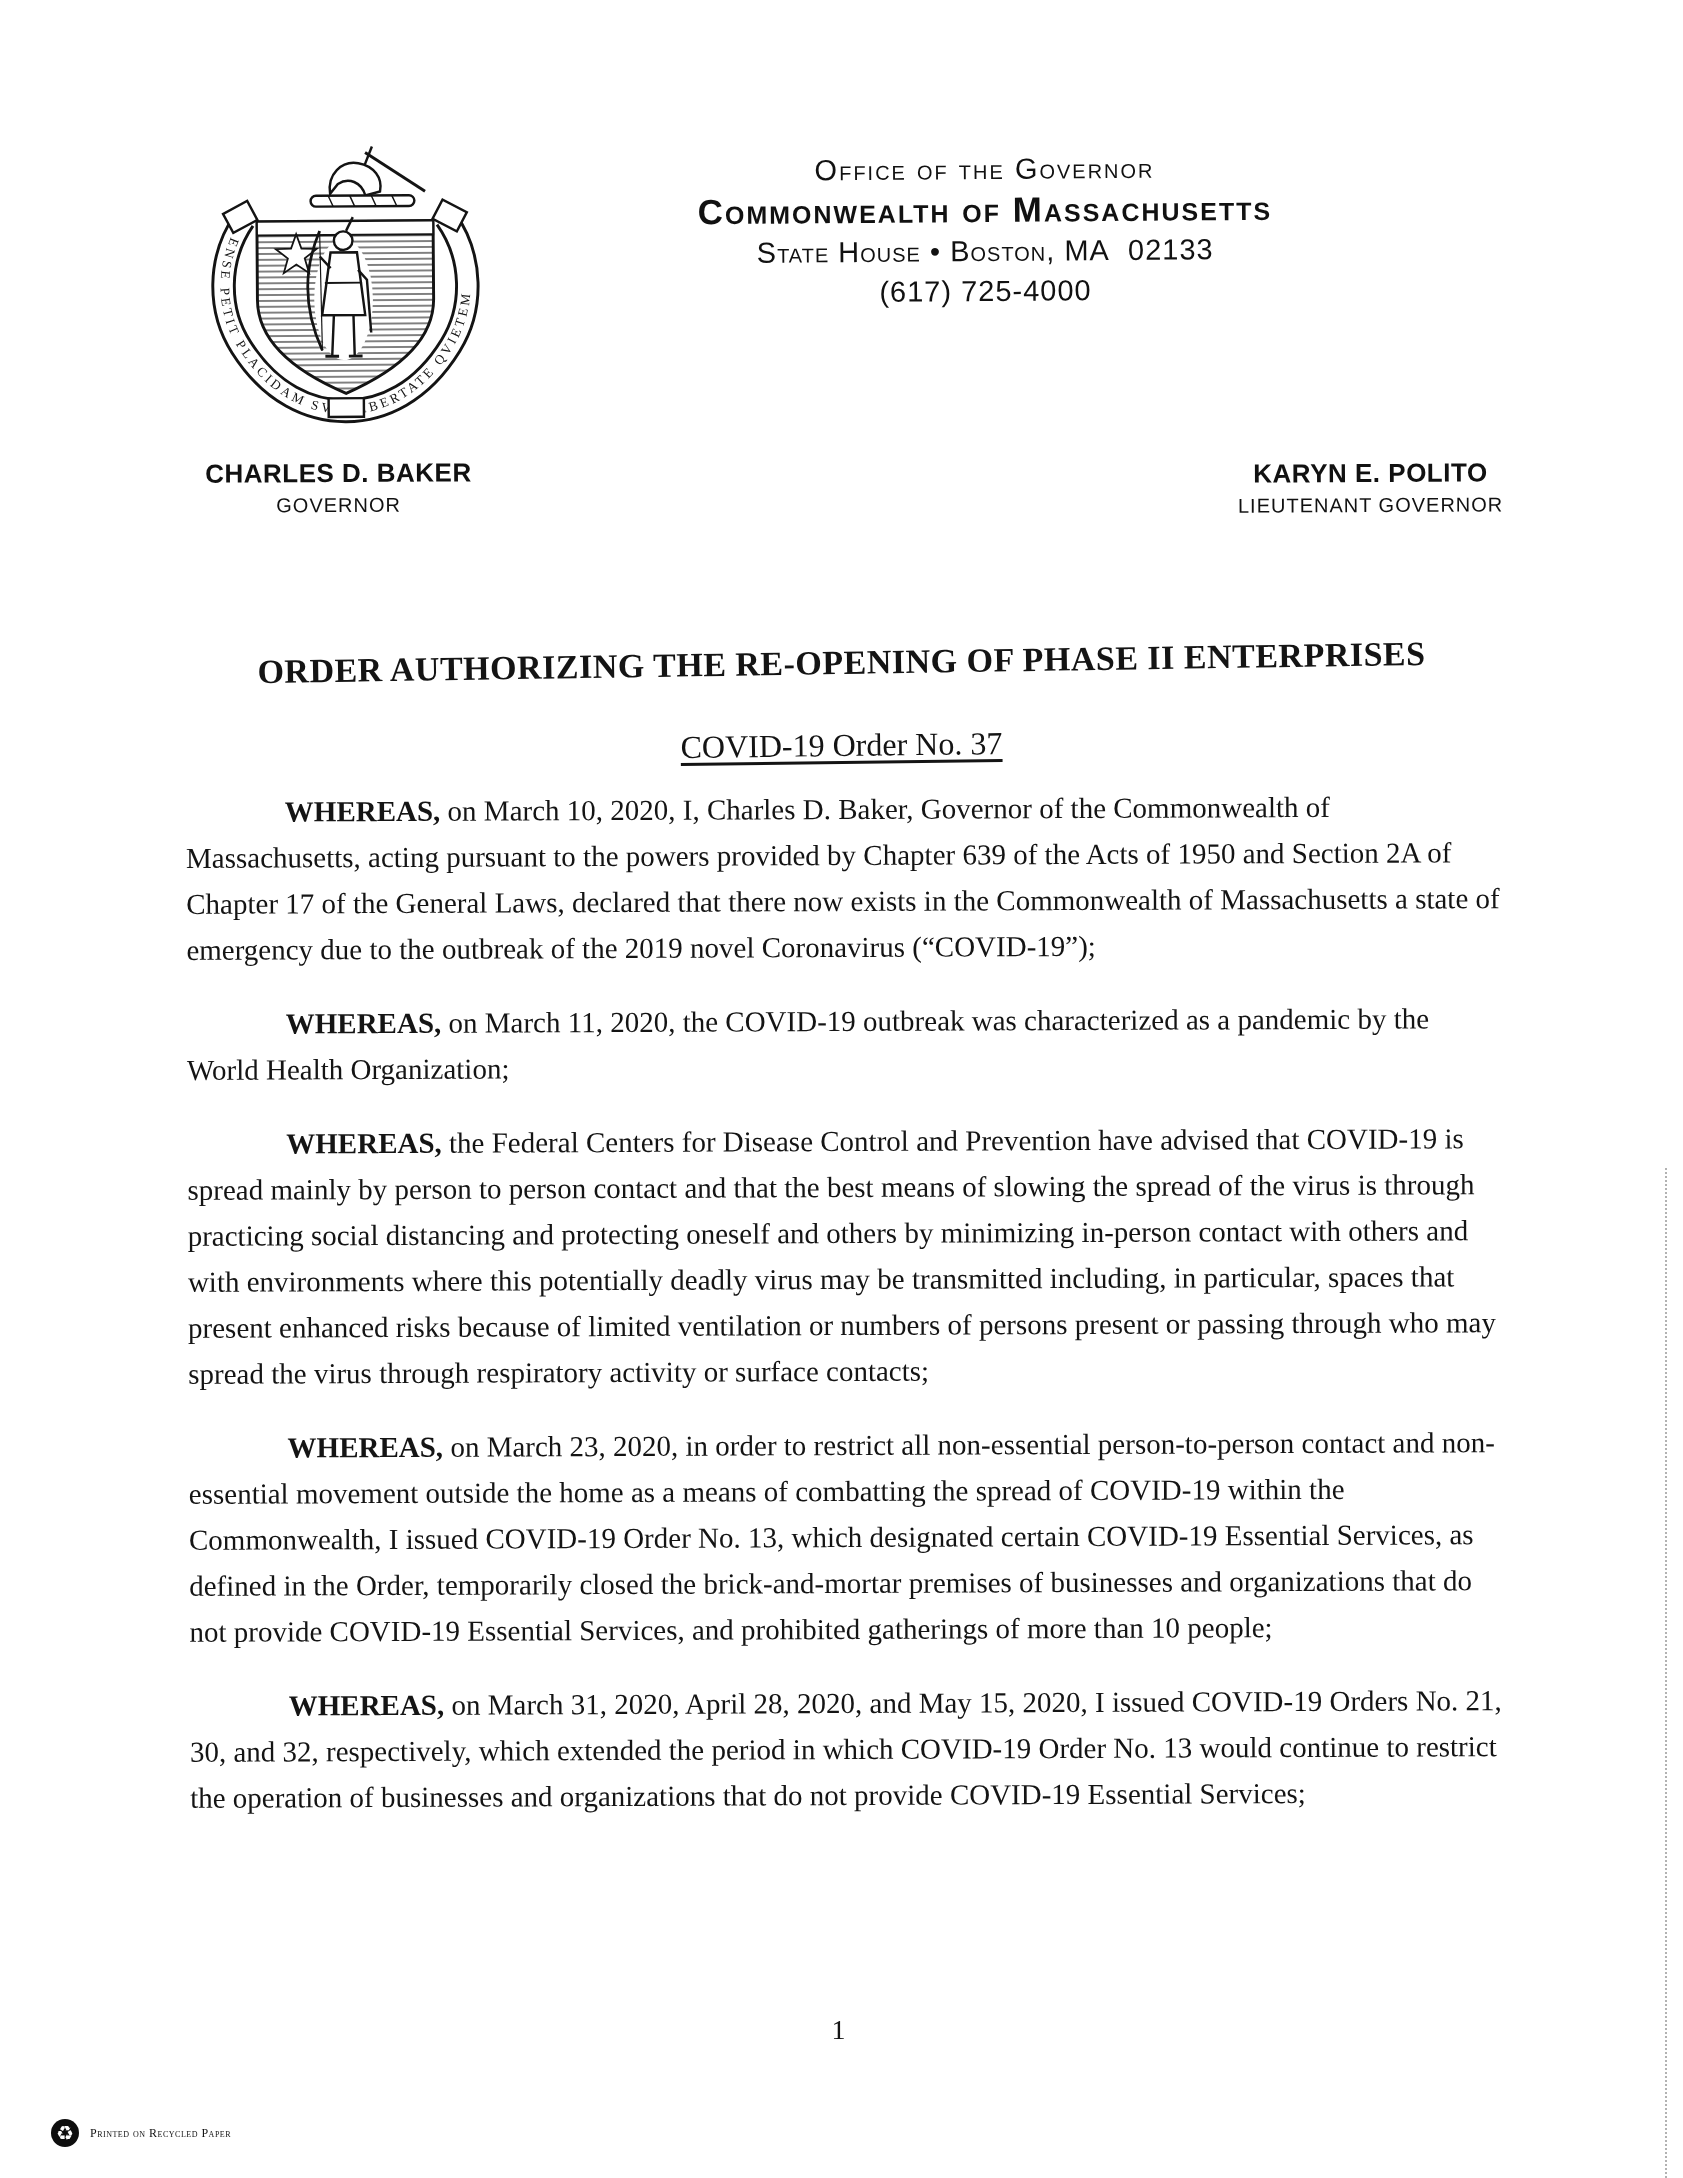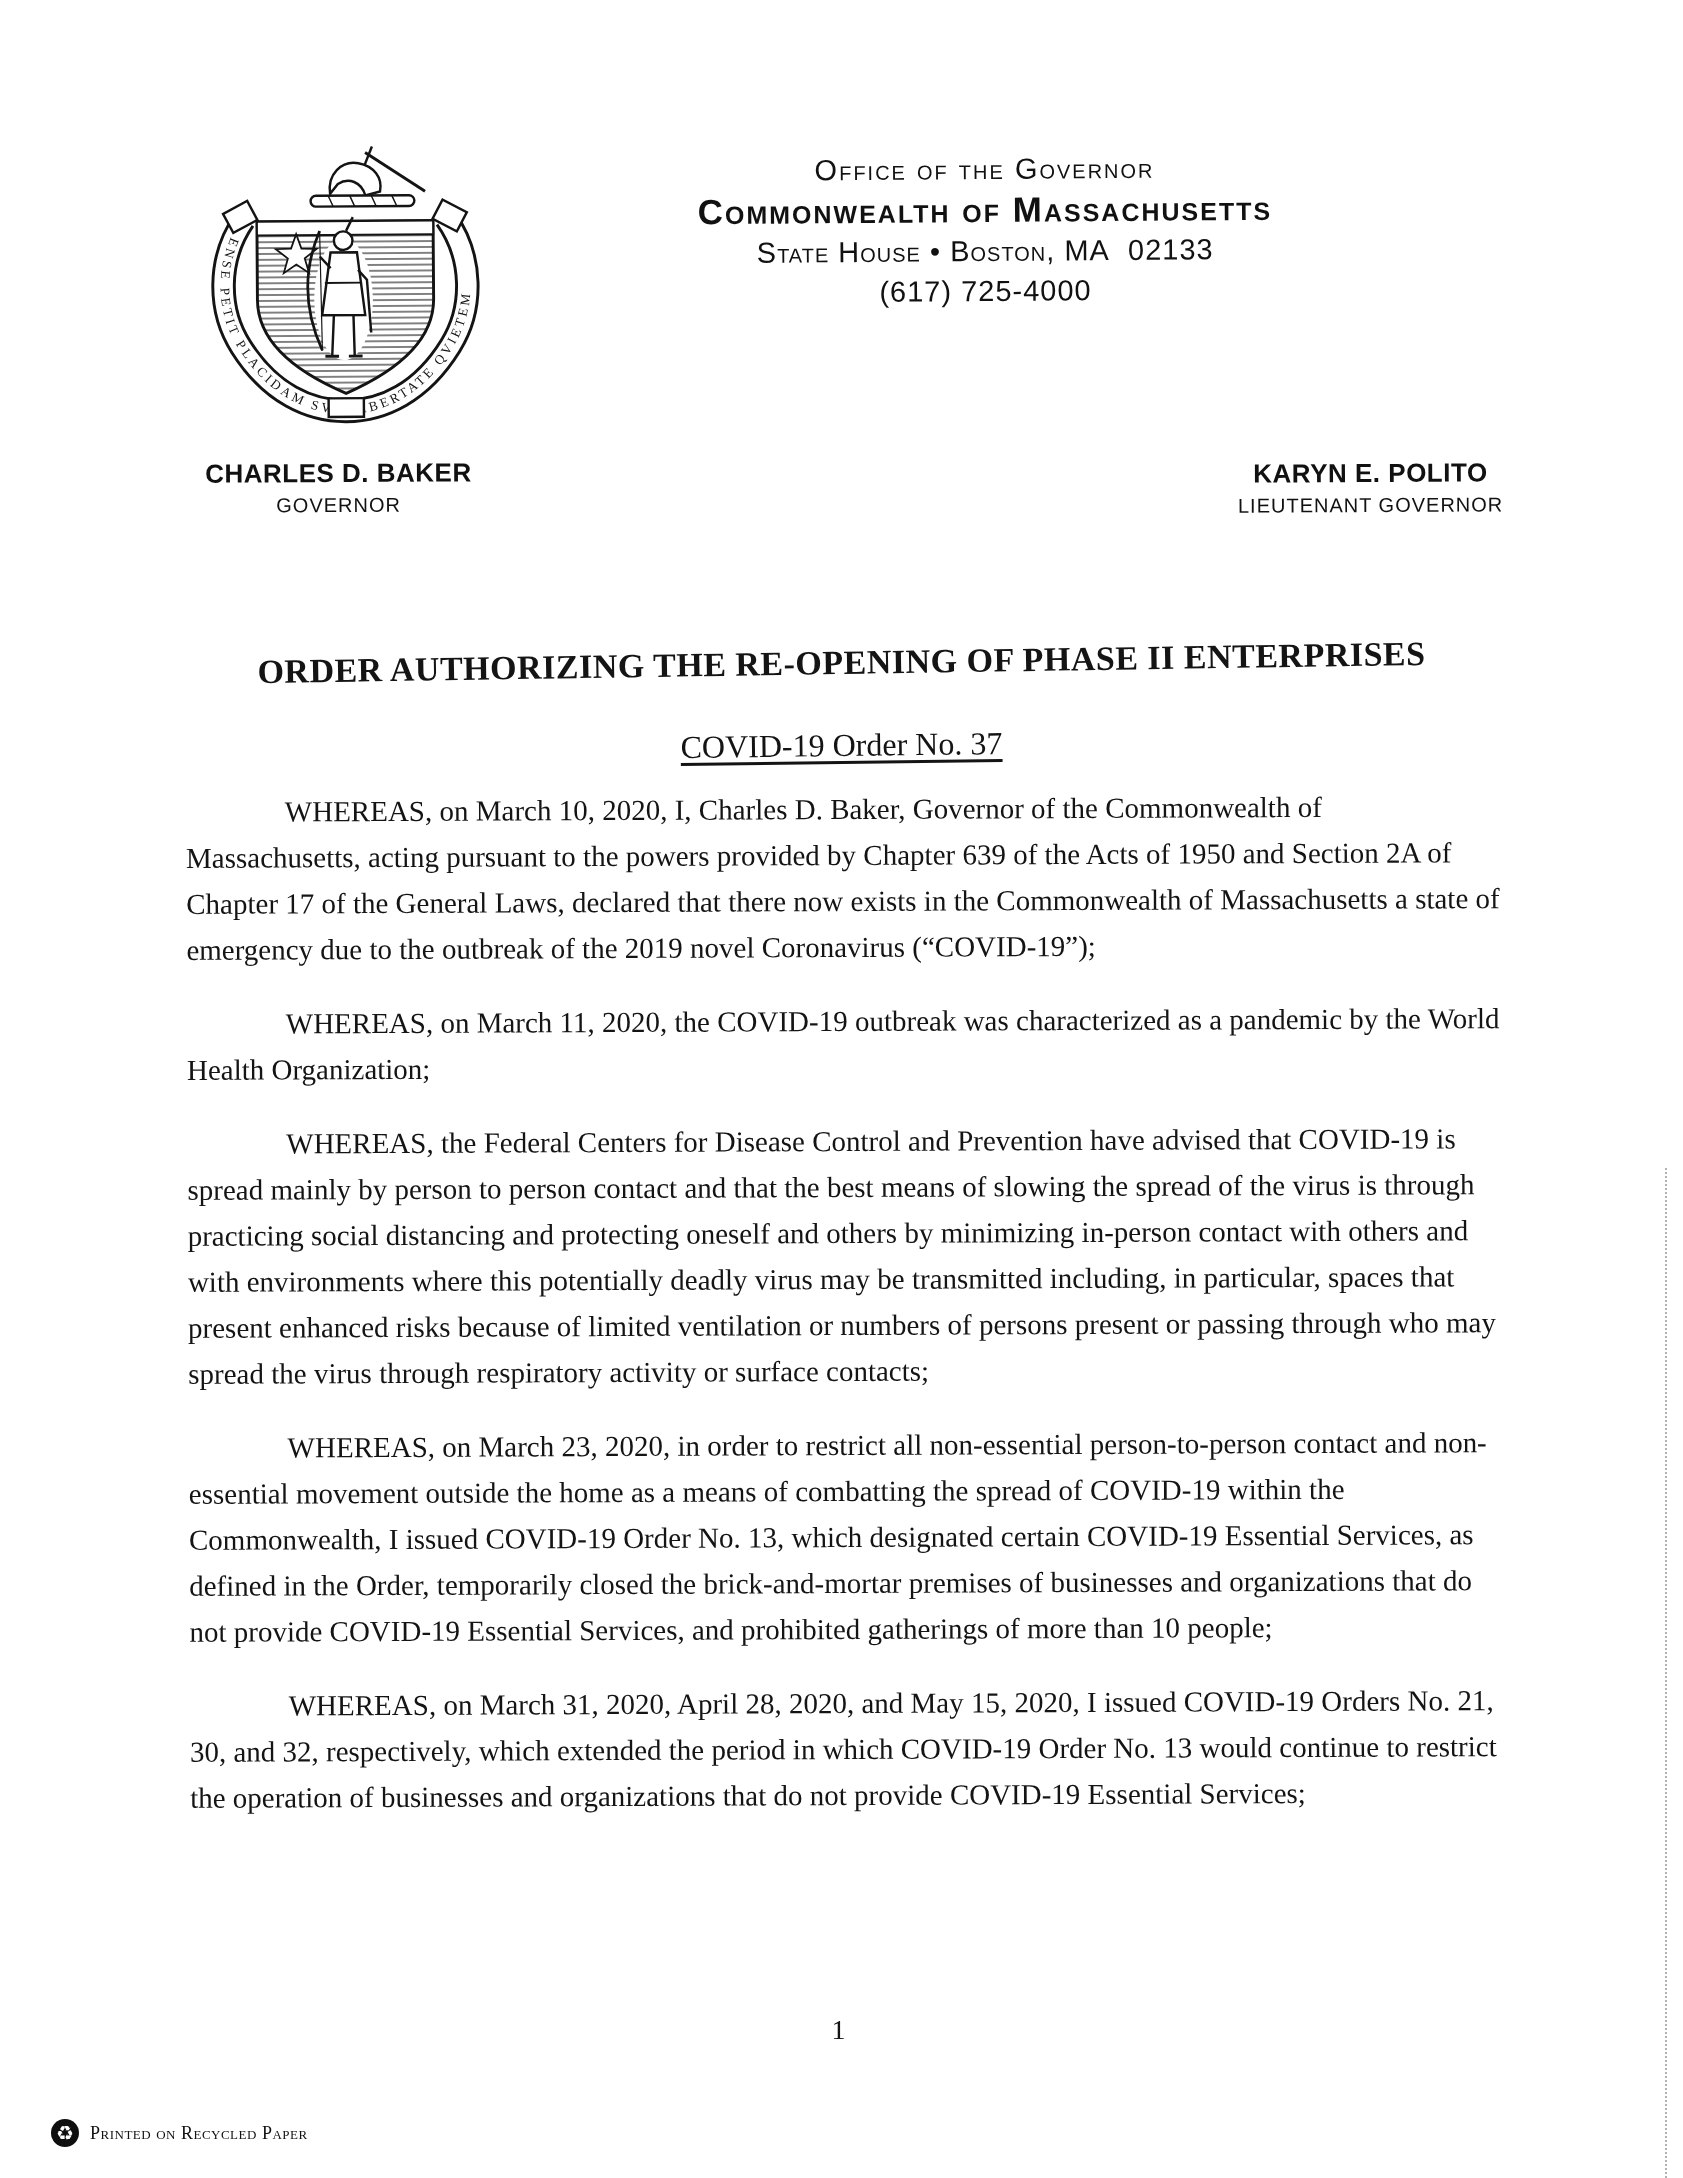--- a/index.html
+++ b/index.html
@@ -31,31 +31,31 @@
   .doc-title { position:absolute; left:0; top:644px; width:1683px; text-align:center;
                font-size:34px; font-weight:bold; letter-spacing:0.5px;
                transform:rotate(-0.9deg); }
   .doc-subtitle { position:absolute; left:0; top:727px; width:1683px; text-align:center;
                   font-size:32px; text-decoration:underline; text-underline-offset:5px;
                   transform:rotate(-0.7deg); }
 
   .doc-body { position:absolute; left:188px; top:786px; width:1317px;
               font-size:29px; line-height:46px; transform:rotate(-0.25deg); }
   .doc-body p { text-indent:99px; margin-bottom:28px; text-align:left; }
-  .doc-body .lead { font-weight:normal; }
+  .doc-body .lead { font-weight:bold; }
 
   .page-num { position:absolute; left:0; top:2014px; width:1677px; text-align:center;
               font-size:28px; }
 
   
   .footer { position:absolute; left:51px; top:2119px; display:flex; align-items:center; }
   .recycle-circle { width:28px; height:28px; border-radius:50%; background:#0e0e0e;
                     color:#fff; display:flex; align-items:center; justify-content:center;
                     font-size:20px; line-height:1; }
-  .footer-text { margin-left:11px; font-variant:small-caps; font-size:18px;
+  .footer-text { margin-left:11px; font-variant:small-caps; font-size:12px;
                  letter-spacing:0.5px; color:#111; }
 
   
   .scan-artifact { position:absolute; right:16px; top:1168px; height:1010px; width:0;
                    border-left:2px dotted #8a8a8a; opacity:0.65; }
 </style>
 </head>
 <body>
 
 <div class="page">

